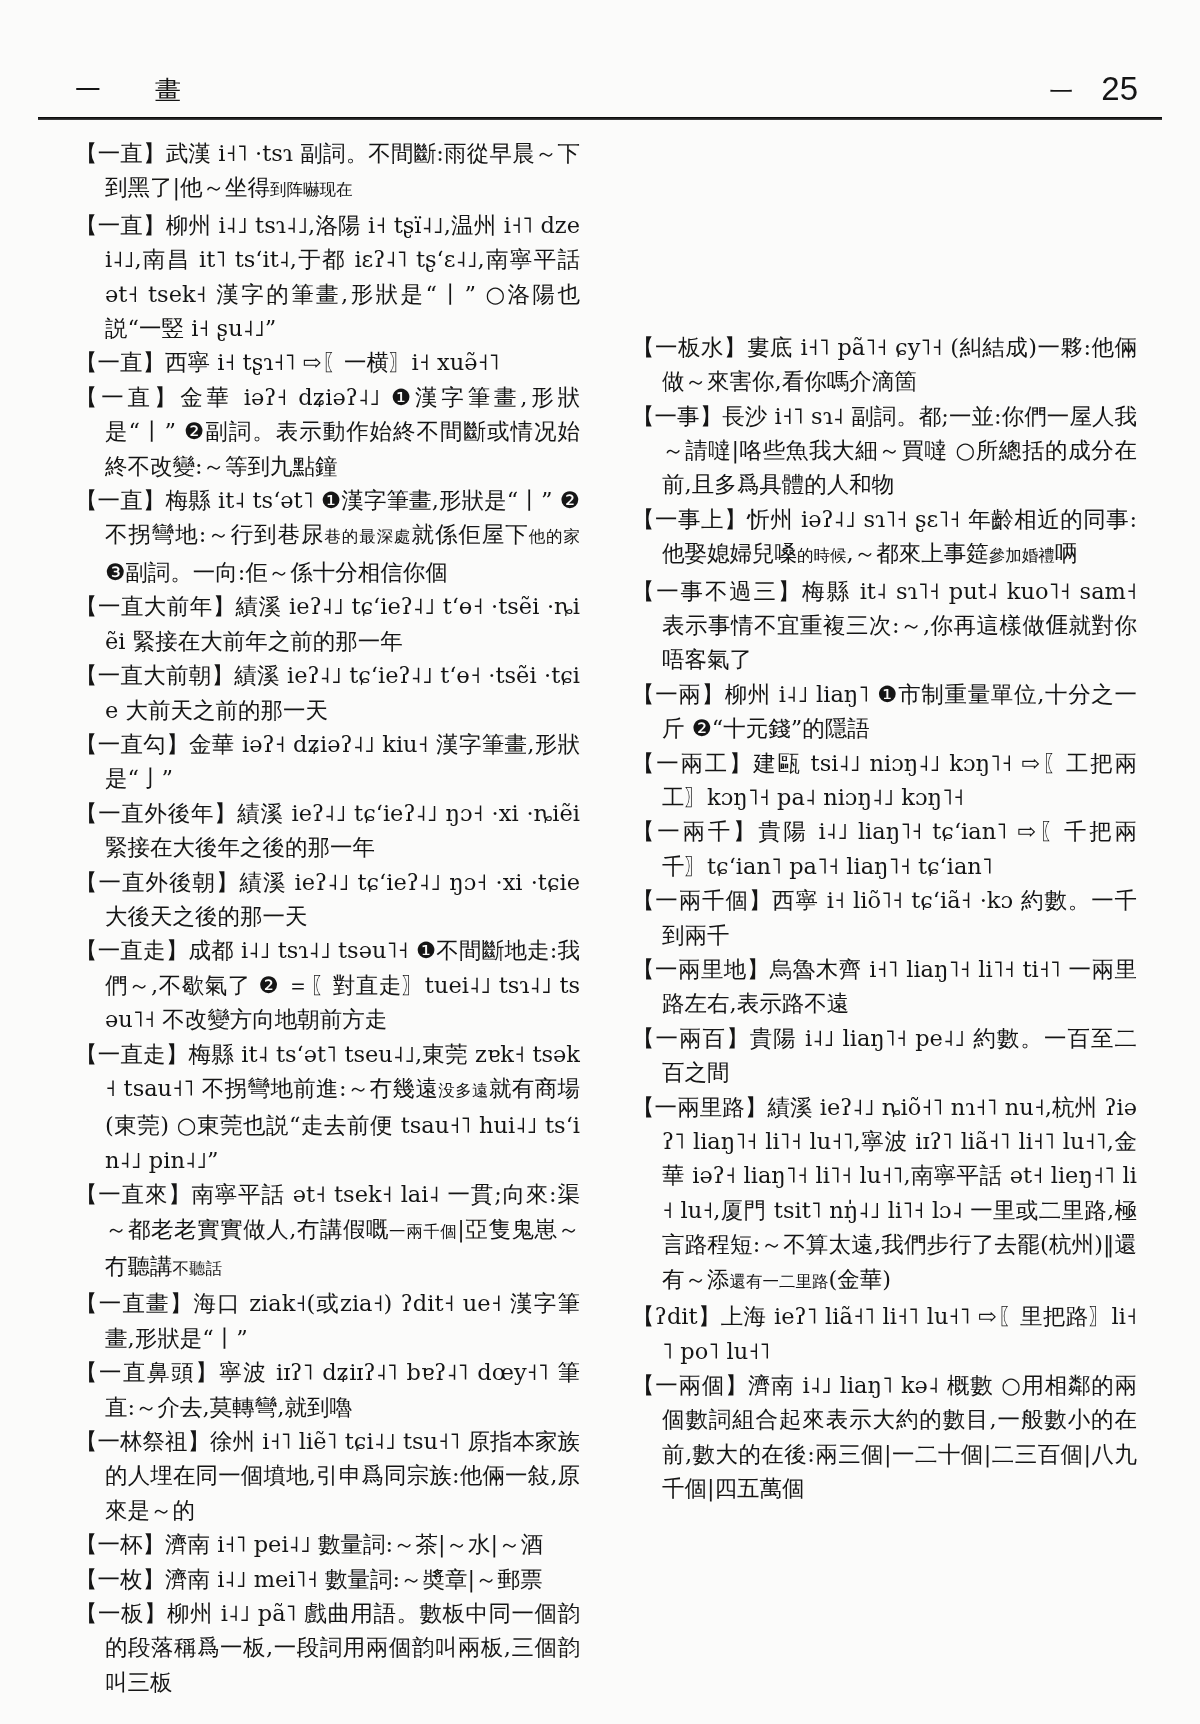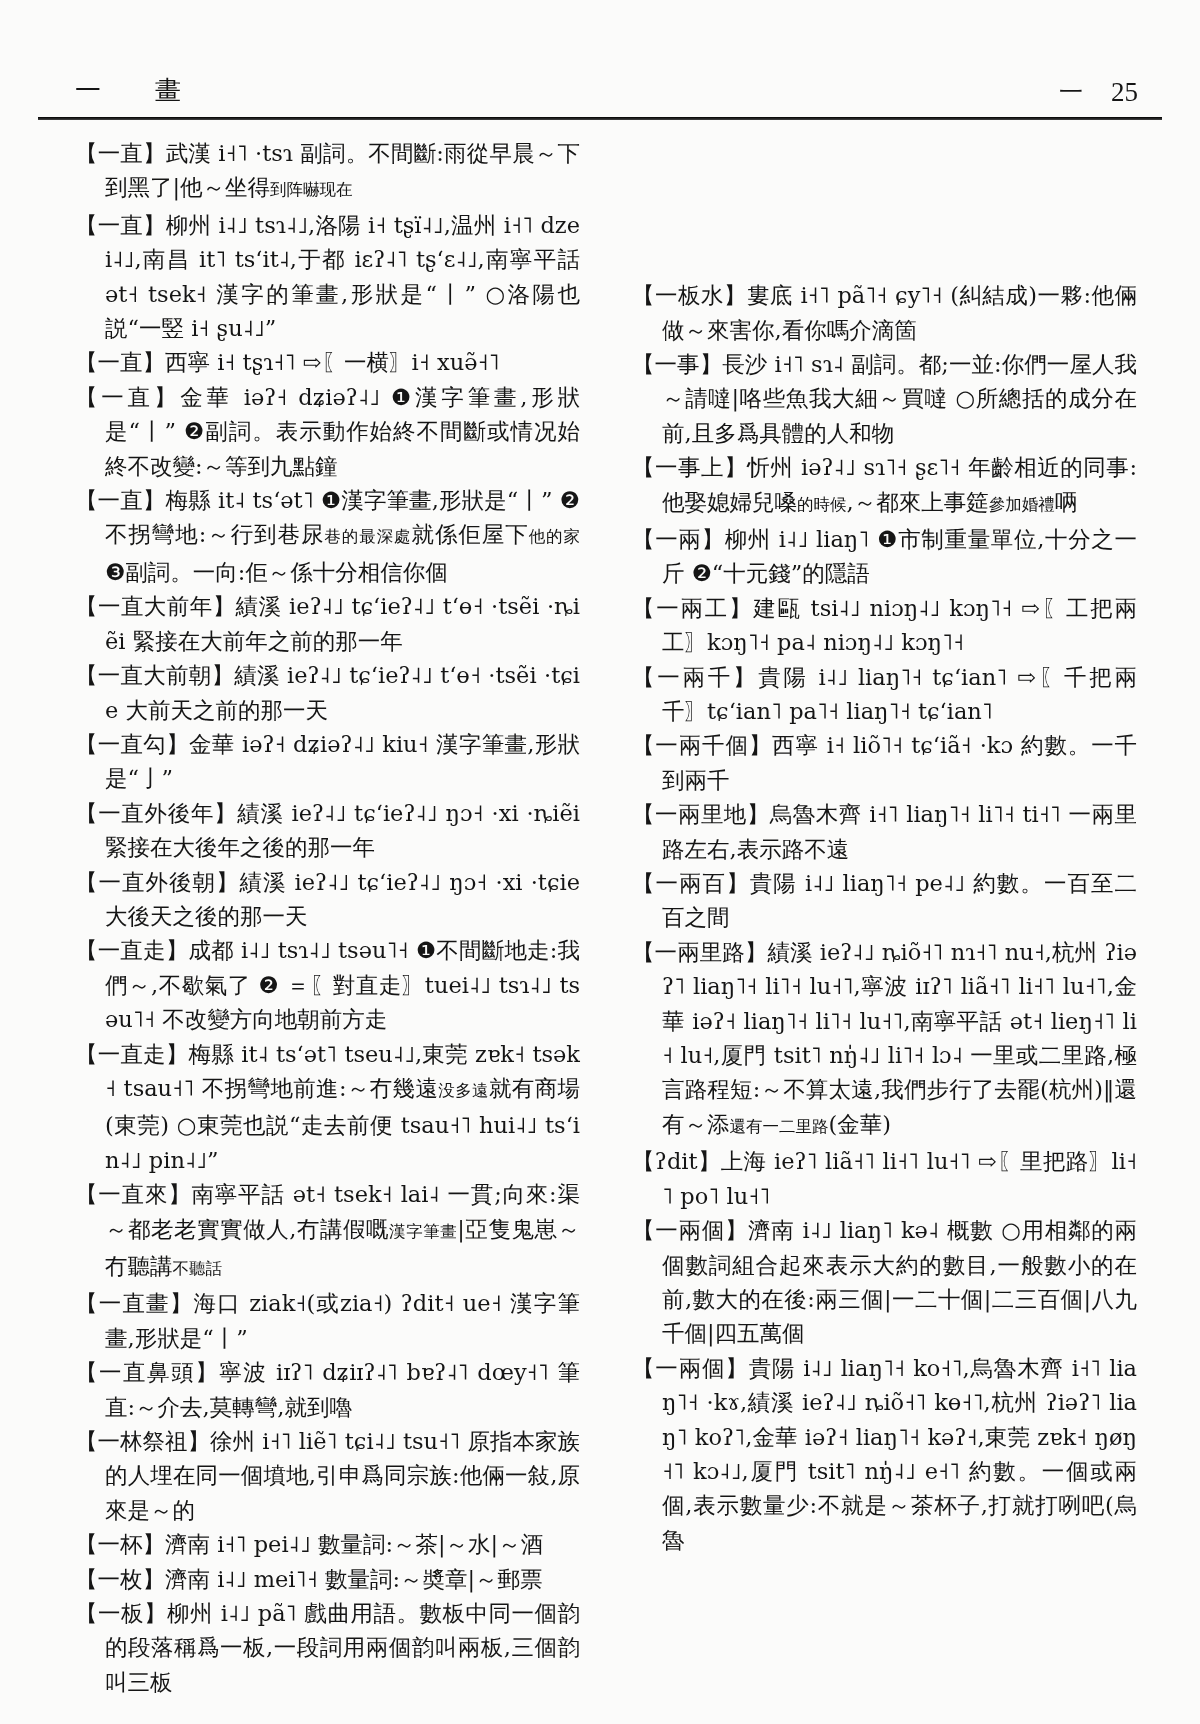--- a/index.html
+++ b/index.html
@@ -11,21 +11,21 @@
     -webkit-font-smoothing:antialiased;
   }
   .page{position:relative;width:1200px;height:1724px;overflow:hidden;}
   .header{
     position:absolute;left:75px;right:62px;top:68px;height:40px;
     display:flex;justify-content:space-between;align-items:flex-end;
     font-size:26px;
   }
   .header .hleft{letter-spacing:14px;}
   .header .hright{display:flex;align-items:flex-end;gap:28px;font-size:24px;}
-  .header .pagenum{font-size:27px;font-family:Liberation Serif, serif;}
+  .header .pagenum{font-size:33px;font-family:Liberation Sans, sans-serif;}
   .rule{
     position:absolute;left:38px;right:38px;top:117px;height:3px;
     background:linear-gradient(#000,#444);
   }
   .content{
     position:absolute;left:75px;top:136px;width:1062px;
     display:flex;align-items:center;
   }
   .col{width:506px;}
   .divider{width:2px;background:#1a1a1a;margin:50px 0 10px 27px;}
@@ -58,38 +58,38 @@
         <p class="entry"><span class="main">【一直】西寧 i˧ tʂɿ˧˥ ⇨〖一横〗i˧ xuə̃˧˥</span></p>
         <p class="entry"><span class="main">【一直】金華 iəʔ˧ dʑiəʔ˨˩ ❶漢字筆畫,形狀是“丨” ❷副詞。表示動作始終不間斷或情况始終不改變:～等到九點鐘</span></p>
         <p class="entry"><span class="main">【一直】梅縣 it˨ tsʻət˥ ❶漢字筆畫,形狀是“丨” ❷不拐彎地:～行到巷尿</span><span class="gloss">巷的最深處</span><span class="main">就係佢屋下</span><span class="gloss">他的家</span><span class="main"> ❸副詞。一向:佢～係十分相信你個</span></p>
         <p class="entry"><span class="main">【一直大前年】績溪 ieʔ˨˩ tɕʻieʔ˨˩ tʻɵ˧ ·tsẽi ·ȵiẽi 緊接在大前年之前的那一年</span></p>
         <p class="entry"><span class="main">【一直大前朝】績溪 ieʔ˨˩ tɕʻieʔ˨˩ tʻɵ˧ ·tsẽi ·tɕie 大前天之前的那一天</span></p>
         <p class="entry"><span class="main">【一直勾】金華 iəʔ˧ dʑiəʔ˨˩ kiu˧ 漢字筆畫,形狀是“亅”</span></p>
         <p class="entry"><span class="main">【一直外後年】績溪 ieʔ˨˩ tɕʻieʔ˨˩ ŋɔ˧ ·xi ·ȵiẽi 緊接在大後年之後的那一年</span></p>
         <p class="entry"><span class="main">【一直外後朝】績溪 ieʔ˨˩ tɕʻieʔ˨˩ ŋɔ˧ ·xi ·tɕie 大後天之後的那一天</span></p>
         <p class="entry"><span class="main">【一直走】成都 i˨˩ tsɿ˨˩ tsəu˥˧ ❶不間斷地走:我們～,不歇氣了 ❷ ＝〖對直走〗tuei˨˩ tsɿ˨˩ tsəu˥˧ 不改變方向地朝前方走</span></p>
         <p class="entry"><span class="main">【一直走】梅縣 it˨ tsʻət˥ tseu˨˩,東莞 zɐk˧ tsək˧ tsau˧˥ 不拐彎地前進:～冇幾遠</span><span class="gloss">没多遠</span><span class="main">就有商場(東莞) ○東莞也説“走去前便 tsau˧˥ hui˨˩ tsʻin˨˩ pin˨˩”</span></p>
-        <p class="entry"><span class="main">【一直來】南寧平話 ət˧ tsek˧ lai˨ 一貫;向來:渠～都老老實實做人,冇講假嘅</span><span class="gloss">漢字筆畫</span><span class="main">|亞隻鬼崽～冇聽講</span><span class="gloss">不聽話</span></p>
+        <p class="entry"><span class="main">【一直來】南寧平話 ət˧ tsek˧ lai˨ 一貫;向來:渠～都老老實實做人,冇講假嘅</span><span class="gloss">一兩千個</span><span class="main">|亞隻鬼崽～冇聽講</span><span class="gloss">不聽話</span></p>
         <p class="entry"><span class="main">【一直畫】海口 ziak˧(或zia˧) ʔdit˧ ue˧ 漢字筆畫,形狀是“丨”</span></p>
         <p class="entry"><span class="main">【一直鼻頭】寧波 iɪʔ˥ dʑiɪʔ˨˥ bɐʔ˨˥ dœy˧˥ 筆直:～介去,莫轉彎,就到嚕</span></p>
         <p class="entry"><span class="main">【一林祭祖】徐州 i˧˥ liẽ˥ tɕi˨˩ tsu˧˥ 原指本家族的人埋在同一個墳地,引申爲同宗族:他倆一敍,原來是～的</span></p>
         <p class="entry"><span class="main">【一杯】濟南 i˧˥ pei˨˩ 數量詞:～茶|～水|～酒</span></p>
         <p class="entry"><span class="main">【一枚】濟南 i˨˩ mei˥˧ 數量詞:～奬章|～郵票</span></p>
         <p class="entry"><span class="main">【一板】柳州 i˨˩ pã˥ 戲曲用語。數板中同一個韵的段落稱爲一板,一段詞用兩個韵叫兩板,三個韵叫三板</span></p>
       </div>
     <div class="divider"></div>
     <div class="col right" id="col-right">
         <p class="entry"><span class="main">【一板水】婁底 i˧˥ pã˥˧ ɕy˥˧ (糾結成)一夥:他倆做～來害你,看你嗎介滴箇</span></p>
         <p class="entry"><span class="main">【一事】長沙 i˧˥ sɿ˨ 副詞。都;一並:你們一屋人我～請噠|咯些魚我大細～買噠 ○所總括的成分在前,且多爲具體的人和物</span></p>
         <p class="entry"><span class="main">【一事上】忻州 iəʔ˨˩ sɿ˥˧ ʂɛ˥˧ 年齡相近的同事:他娶媳婦兒嗓</span><span class="gloss">的時候</span><span class="main">,～都來上事筵</span><span class="gloss">參加婚禮</span><span class="main">唡</span></p>
+        <p class="entry"><span class="main">【一事不過三】梅縣 it˨ sɿ˥˧ put˨ kuo˥˧ sam˧ 表示事情不宜重複三次:～,你再這樣做𠊎就對你唔客氣了</span></p>
         <p class="entry"><span class="main">【一兩】柳州 i˨˩ liaŋ˥ ❶市制重量單位,十分之一斤 ❷“十元錢”的隱語</span></p>
         <p class="entry"><span class="main">【一兩工】建甌 tsi˨˩ niɔŋ˨˩ kɔŋ˥˧ ⇨〖工把兩工〗kɔŋ˥˧ pa˨ niɔŋ˨˩ kɔŋ˥˧</span></p>
         <p class="entry"><span class="main">【一兩千】貴陽 i˨˩ liaŋ˥˧ tɕʻian˥ ⇨〖千把兩千〗tɕʻian˥ pa˥˧ liaŋ˥˧ tɕʻian˥</span></p>
         <p class="entry"><span class="main">【一兩千個】西寧 i˧ liõ˥˧ tɕʻiã˧ ·kɔ 約數。一千到兩千</span></p>
         <p class="entry"><span class="main">【一兩里地】烏魯木齊 i˧˥ liaŋ˥˧ li˥˧ ti˧˥ 一兩里路左右,表示路不遠</span></p>
         <p class="entry"><span class="main">【一兩百】貴陽 i˨˩ liaŋ˥˧ pe˨˩ 約數。一百至二百之間</span></p>
         <p class="entry"><span class="main">【一兩里路】績溪 ieʔ˨˩ ȵiõ˧˥ nɿ˧˥ nu˧,杭州 ʔiəʔ˥ liaŋ˥˧ li˥˧ lu˧˥,寧波 iɪʔ˥ liã˧˥ li˧˥ lu˧˥,金華 iəʔ˧ liaŋ˥˧ li˥˧ lu˧˥,南寧平話 ət˧ lieŋ˧˥ li˧ lu˧,厦門 tsit˥ nŋ̍˨˩ li˥˧ lɔ˨ 一里或二里路,極言路程短:～不算太遠,我們步行了去罷(杭州)‖還有～添</span><span class="gloss">還有一二里路</span><span class="main">(金華)</span></p>
         <p class="entry"><span class="main">【ʔdit】上海 ieʔ˥ liã˧˥ li˧˥ lu˧˥ ⇨〖里把路〗li˧˥ po˥ lu˧˥</span></p>
         <p class="entry"><span class="main">【一兩個】濟南 i˨˩ liaŋ˥ kə˨ 概數 ○用相鄰的兩個數詞組合起來表示大約的數目,一般數小的在前,數大的在後:兩三個|一二十個|二三百個|八九千個|四五萬個</span></p>
-        <p class="entry"><span class="main">【一兩個】貴陽 i˨˩ liaŋ˥˧ ko˧˥,烏魯木齊 i˧˥ liaŋ˥˧ ·kɤ,績溪 ieʔ˨˩ ȵiõ˧˥ kɵ˧˥,杭州 ʔiəʔ˥ liaŋ˥ koʔ˥,金華 iəʔ˧ liaŋ˥˧ kəʔ˧,東莞 zɐk˧ ŋøŋ˧˥ kɔ˨˩,厦門 tsit˥ nŋ̍˨˩ e˧˥ 約數。一個或兩個,表示數量少:不就是～茶杯子,打就打咧吧(烏魯</span></p>
       </div>
   </div>
 </div>
 
 </body></html>

